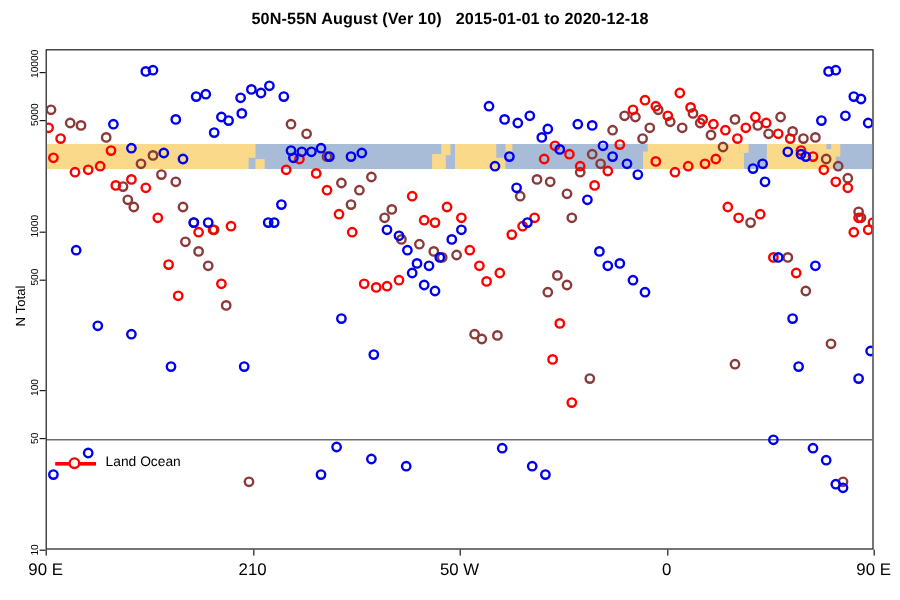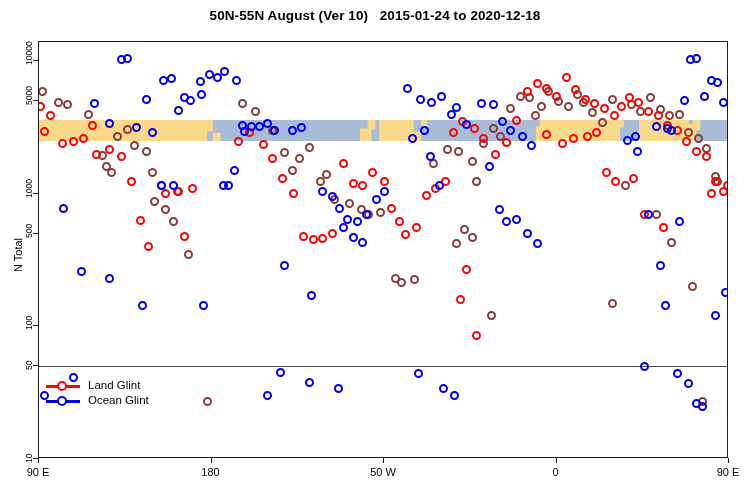--- a/index.html
+++ b/index.html
@@ -13,21 +13,21 @@
   .frame{position:absolute;border:1px solid #1a1a1a;box-sizing:border-box;
          background:#fff;overflow:hidden;}
 
   .ylabel{position:absolute;font-size:11px;transform:rotate(-90deg);
           transform-origin:left top;white-space:nowrap;}
   .xlabel{position:absolute;font-size:12px;width:750px;text-align:center;}
 
   .ytick-txt{position:absolute;font-size:8.5px;text-align:right;
              transform:rotate(-90deg);transform-origin:right center;white-space:nowrap;}
   .ytick-mark{position:absolute;height:1px;background:#1a1a1a;}
-  .xtick-txt{position:absolute;font-size:11px;white-space:nowrap;text-align:center;}
+  .xtick-txt{position:absolute;font-size:14px;white-space:nowrap;text-align:center;}
   .xtick-mark{position:absolute;width:1px;background:#1a1a1a;}
 
   .hline{position:absolute;height:1px;background:#4a4a4a;left:0;right:0;}
 
   .mapstrip{position:absolute;left:0;right:0;overflow:hidden;}
   .mapbase{position:absolute;inset:0;}
   .mapsvg{position:absolute;inset:0;width:100%;height:100%;display:block;}
 
   .pt{position:absolute;border-radius:50%;box-sizing:border-box;background:transparent;}
 
@@ -36,21 +36,21 @@
   .legline{position:absolute;left:0;top:7px;width:34px;height:2.5px;}
   .legmark{position:absolute;left:11px;top:2.5px;width:10px;height:10px;
            border-radius:50%;box-sizing:border-box;background:#fff;}
   .legtxt{margin-left:42px;line-height:15px;white-space:nowrap;}
 </style>
 </head>
 <body>
 
 <div id="root">
 
-  <div class="title">50N-55N August (Ver 10)   2015-01-24 to 2020-12-18</div>
+  <div class="title">50N-55N August (Ver 10)   2015-01-01 to 2020-12-18</div>
 
   <div class="ylabel" style="left: 12px; top: 271.5px;">N Total</div>
 
   <div class="frame" id="frame" style="left: 38px; top: 41px; width: 690px; height: 417px;">
     <div class="mapstrip" id="mapstrip" style="top: 78.1778px; height: 20.99px;">
       <div class="mapbase" id="mapbase" style="background: rgb(168, 188, 216);"></div>
       <svg class="mapsvg" id="mapsvg" viewBox="0 0 1000 100" preserveAspectRatio="none">
           <rect x="0" y="0" width="244.44444444444443" height="100" fill="#fad98a"></rect>
           <rect x="494.44444444444446" y="0" width="49.999999999999886" height="100" fill="#fad98a"></rect>
           <rect x="727.7777777777777" y="0" width="111.1111111111112" height="100" fill="#fad98a"></rect>
@@ -357,35 +357,30 @@
       <div class="ytick-txt" style="left: 29px; top: 192.912px; width: 0px;">1000</div>
       <div class="ytick-mark" style="left: 33px; top: 100.268px; width: 5px;"></div>
       <div class="ytick-txt" style="left: 29px; top: 100.268px; width: 0px;">5000</div>
       <div class="ytick-mark" style="left: 33px; top: 60.3684px; width: 5px;"></div>
       <div class="ytick-txt" style="left: 29px; top: 60.3684px; width: 0px;">10000</div>
     </div>
   <div id="xticks">
       <div class="xtick-mark" style="left: 38px; top: 458px; height: 5px;"></div>
       <div class="xtick-txt" style="left: 8px; top: 466px; width: 60px;">90 E</div>
       <div class="xtick-mark" style="left: 210.5px; top: 458px; height: 5px;"></div>
-      <div class="xtick-txt" style="left: 180.5px; top: 466px; width: 60px;">180</div>
+      <div class="xtick-txt" style="left: 180.5px; top: 466px; width: 60px;">210</div>
       <div class="xtick-mark" style="left: 383px; top: 458px; height: 5px;"></div>
       <div class="xtick-txt" style="left: 353px; top: 466px; width: 60px;">50 W</div>
       <div class="xtick-mark" style="left: 555.5px; top: 458px; height: 5px;"></div>
       <div class="xtick-txt" style="left: 525.5px; top: 466px; width: 60px;">0</div>
       <div class="xtick-mark" style="left: 728px; top: 458px; height: 5px;"></div>
       <div class="xtick-txt" style="left: 698px; top: 466px; width: 60px;">90 E</div>
     </div>
 
   <div class="legend" id="legend" style="left: 46px; top: 378.266px;">
       <div class="legrow">
         <div class="legline" style="background: rgb(255, 0, 0);"></div>
         <div class="legmark" style="border: 2.2px solid rgb(255, 0, 0);"></div>
-        <div class="legtxt">Land Glint</div>
-      </div>
-      <div class="legrow">
-        <div class="legline" style="background: rgb(0, 0, 238);"></div>
-        <div class="legmark" style="border: 2.2px solid rgb(0, 0, 238);"></div>
-        <div class="legtxt">Ocean Glint</div>
+        <div class="legtxt">Land Ocean</div>
       </div>
     </div>
 
 </div>
 
 </body></html>

